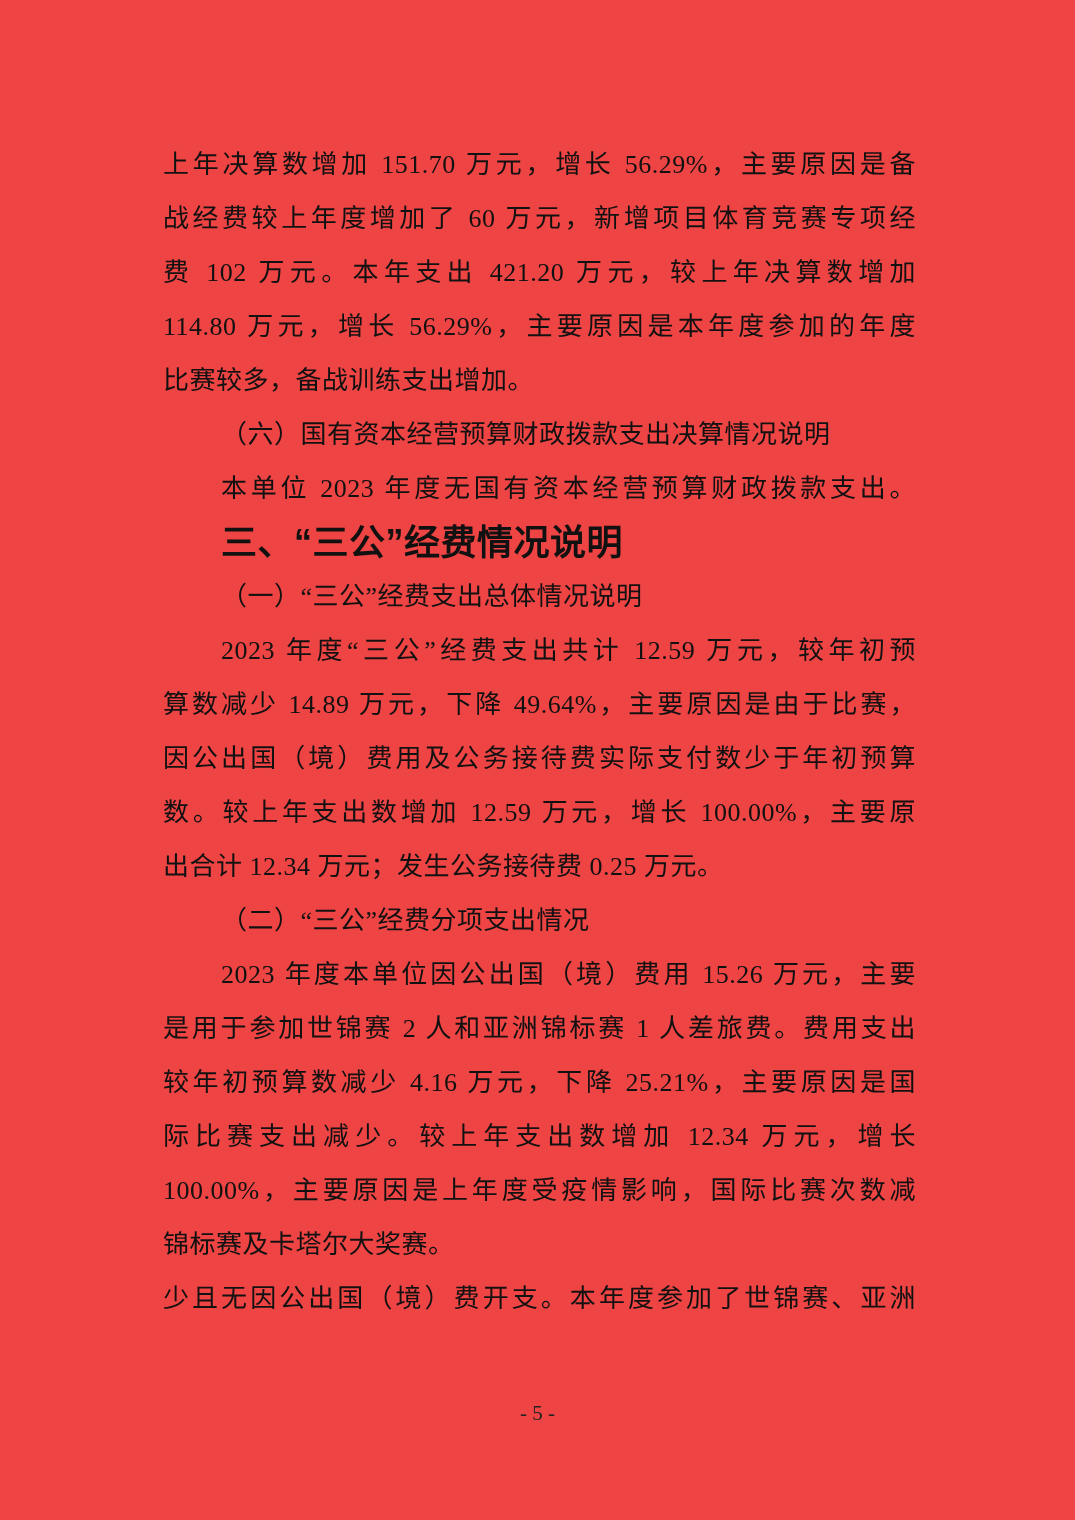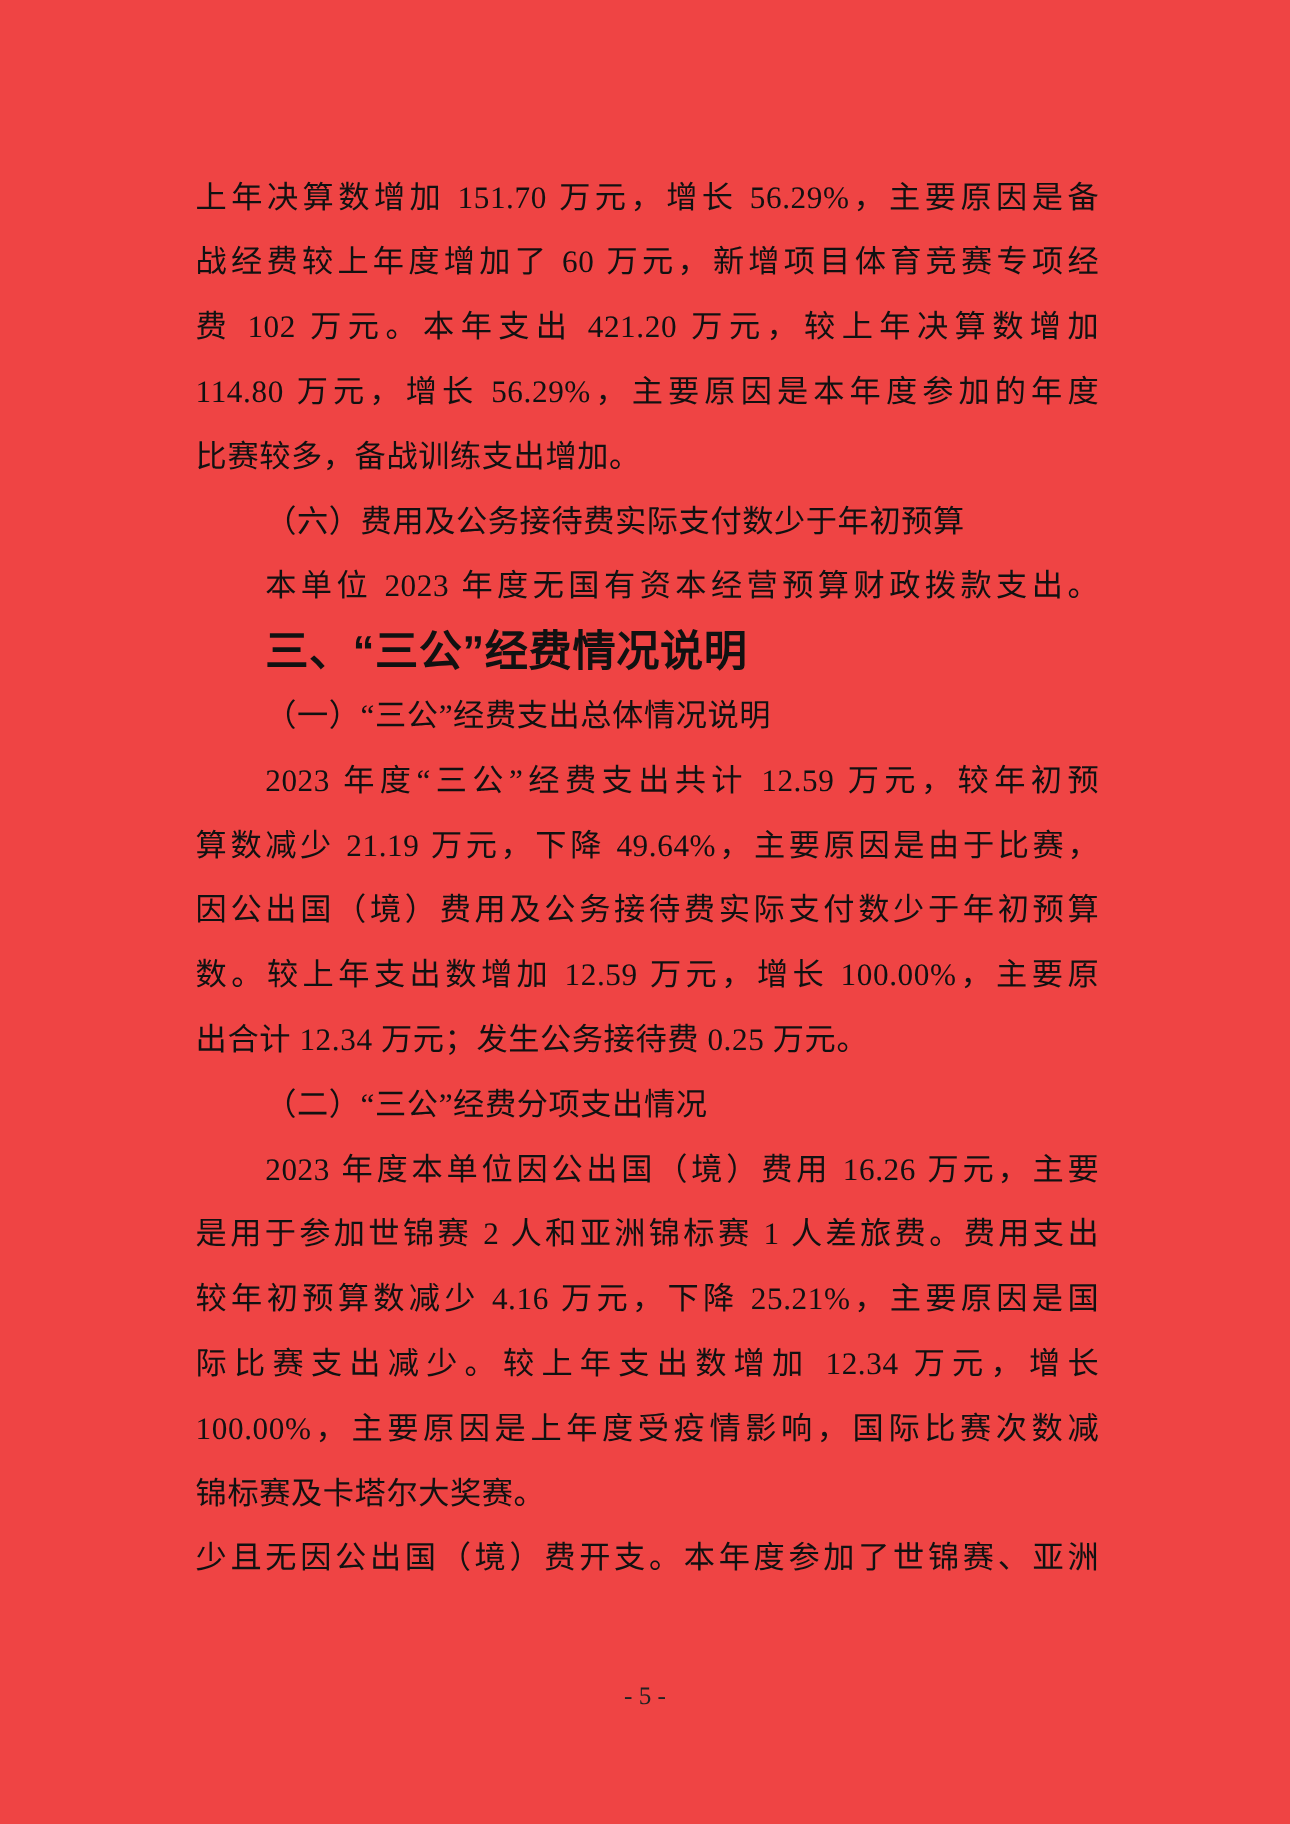--- a/index.html
+++ b/index.html
@@ -54,37 +54,37 @@
 <div class="page">
 
   <div class="text-block">
 
     <div class="line">上年决算数增加 151.70 万元，增长 56.29%，主要原因是备</div>
     <div class="line">战经费较上年度增加了 60 万元，新增项目体育竞赛专项经</div>
     <div class="line">费 102 万元。本年支出 421.20 万元，较上年决算数增加</div>
     <div class="line">114.80 万元，增长 56.29%，主要原因是本年度参加的年度</div>
     <div class="line left">比赛较多，备战训练支出增加。</div>
 
-    <div class="line left indent">（六）费用及公务接待费实际支付数少于年初预算</div>
+    <div class="line left indent">（六）国有资本经营预算财政拨款支出决算情况说明</div>
 
     <div class="line indent">本单位 2023 年度无国有资本经营预算财政拨款支出。</div>
 
     <div class="line left indent h-bold">三、“三公”经费情况说明</div>
 
     <div class="line left indent">（一）“三公”经费支出总体情况说明</div>
 
     <div class="line indent">2023 年度“三公”经费支出共计 12.59 万元，较年初预</div>
-    <div class="line">算数减少 21.19 万元，下降 49.64%，主要原因是由于比赛，</div>
+    <div class="line">算数减少 14.89 万元，下降 49.64%，主要原因是由于比赛，</div>
     <div class="line">因公出国（境）费用及公务接待费实际支付数少于年初预算</div>
     <div class="line">数。较上年支出数增加 12.59 万元，增长 100.00%，主要原</div>
     <div class="line left">出合计 12.34 万元；发生公务接待费 0.25 万元。</div>
 
     <div class="line left indent">（二）“三公”经费分项支出情况</div>
 
-    <div class="line indent">2023 年度本单位因公出国（境）费用 16.26 万元，主要</div>
+    <div class="line indent">2023 年度本单位因公出国（境）费用 15.26 万元，主要</div>
     <div class="line">是用于参加世锦赛 2 人和亚洲锦标赛 1 人差旅费。费用支出</div>
     <div class="line">较年初预算数减少 4.16 万元，下降 25.21%，主要原因是国</div>
     <div class="line">际比赛支出减少。较上年支出数增加 12.34 万元，增长</div>
     <div class="line">100.00%，主要原因是上年度受疫情影响，国际比赛次数减</div>
     <div class="line left">锦标赛及卡塔尔大奖赛。</div>
     <div class="line">少且无因公出国（境）费开支。本年度参加了世锦赛、亚洲</div>
 
   </div>
 
   <div class="footer">

